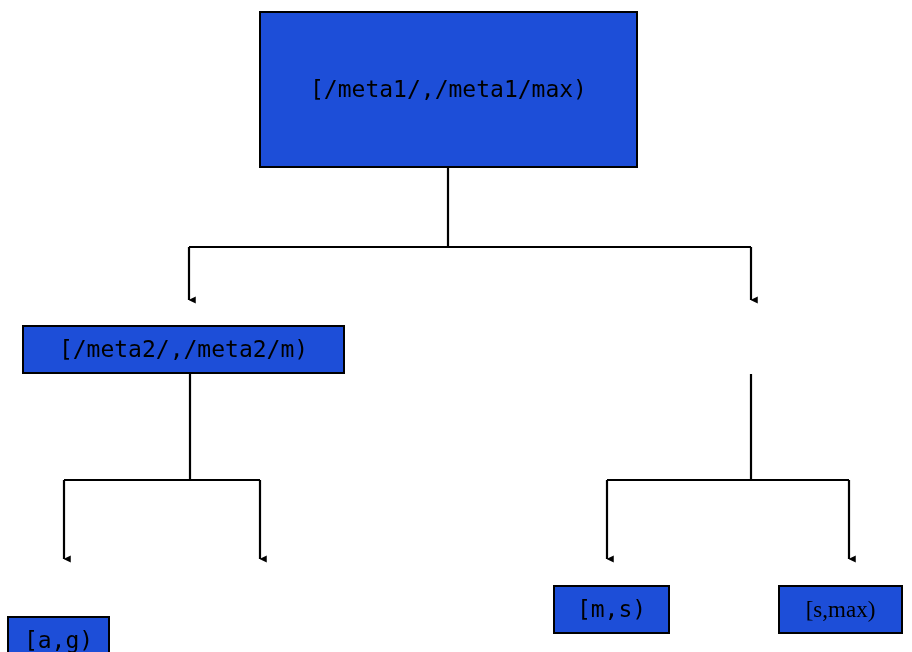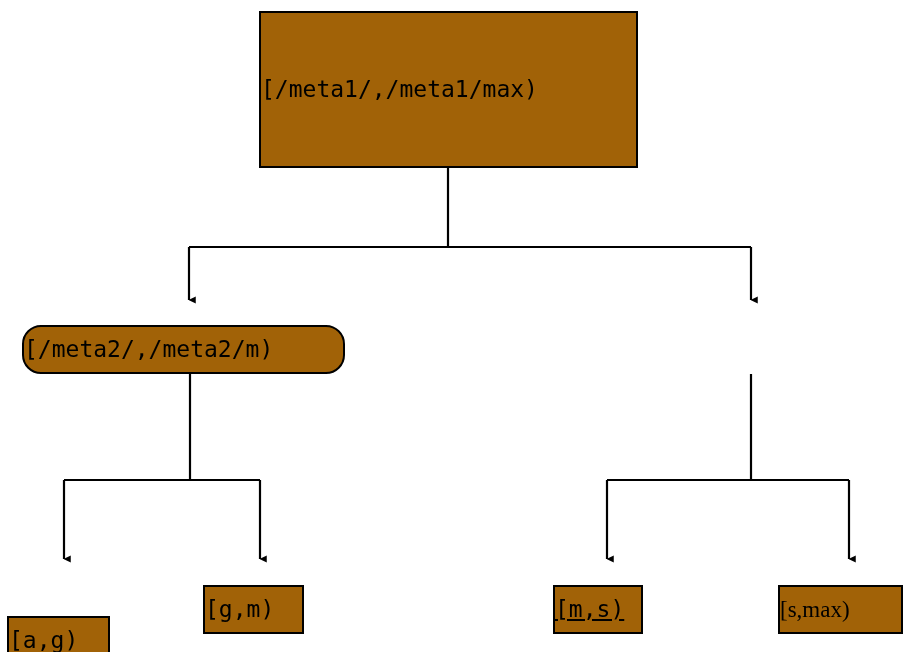--- a/index.html
+++ b/index.html
@@ -23,34 +23,34 @@
     left: 0;
     top: 0;
     width: 912px;
     height: 652px;
     pointer-events: none;
   }
   .node {
     position: absolute;
     box-sizing: border-box;
     border: 2px solid #000000;
-    background: #a16207;
+    background: #1d4ed8;
     display: flex;
     align-items: center;
-    justify-content: flex-start;
+    justify-content: center;
     color: #000000;
     white-space: pre;
     letter-spacing: 0px;
   }
   .node-label {
     display: block;
     line-height: 1;
   }
   .node-root   { font-size: 23px; }
-  .node-mid    { font-size: 23px; border-radius: 19px; }
+  .node-mid    { font-size: 23px; }
   .node-leaf   { font-size: 23px; }
 </style>
 </head>
 <body>
 
 <div id="canvas">
 
   <svg id="edges" width="912" height="652" viewBox="0 0 912 652" aria-hidden="true">
     <defs>
       <marker id="arrow" viewBox="0 0 10 10" refX="5" refY="9.4" markerWidth="7.2" markerHeight="7.2" orient="auto-start-reverse" markerUnits="userSpaceOnUse">
@@ -86,25 +86,22 @@
 
   <div class="node node-mid" id="n-mid-left" style="left: 22px; top: 325px; width: 323px; height: 49px;">
     <span class="node-label">[/meta2/,/meta2/m)</span>
   </div>
 
 
   <div class="node node-leaf" id="n-leaf-a-g" style="left: 7px; top: 616px; width: 103px; height: 49px;">
     <span class="node-label">[a,g)</span>
   </div>
 
-  <div class="node node-leaf" id="n-leaf-g-m" style="left: 203px; top: 585px; width: 101px; height: 49px;">
-    <span class="node-label">[g,m)</span>
-  </div>
 
-  <div class="node node-leaf" id="n-leaf-m-s" style="left: 553px; top: 585px; width: 90px; height: 49px; text-decoration: underline;">
+  <div class="node node-leaf" id="n-leaf-m-s" style="left: 553px; top: 585px; width: 117px; height: 49px;">
     <span class="node-label">[m,s)</span>
   </div>
 
   <div class="node node-leaf" id="n-leaf-s-max" style="left: 778px; top: 585px; width: 125px; height: 49px; font-family: Liberation Serif, serif;">
     <span class="node-label">[s,max)</span>
   </div>
 
 </div>
 
 </body></html>

